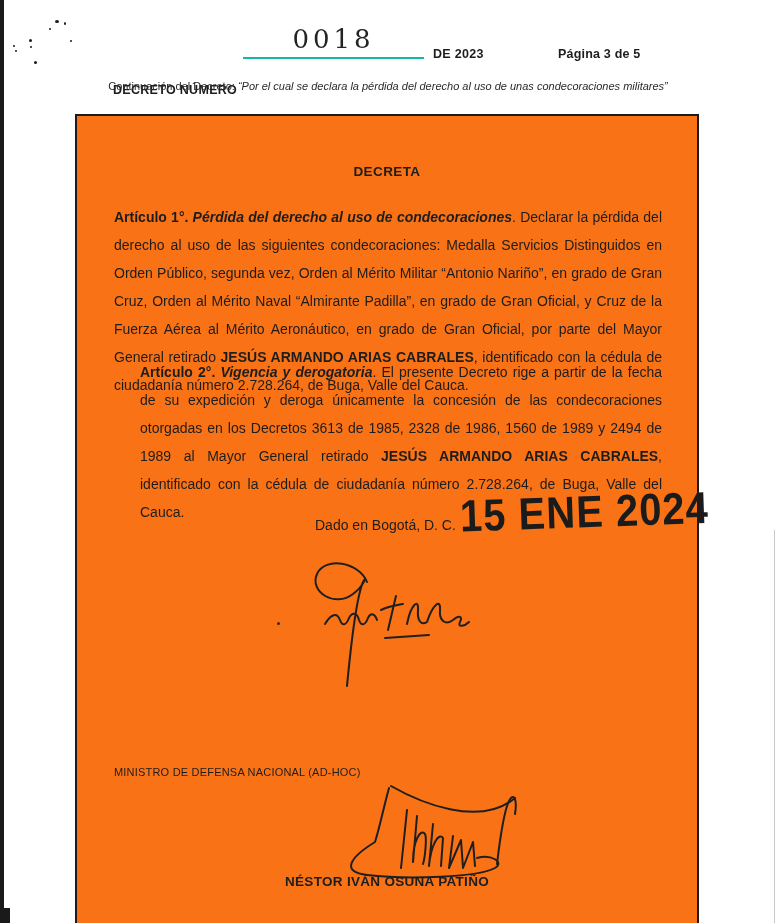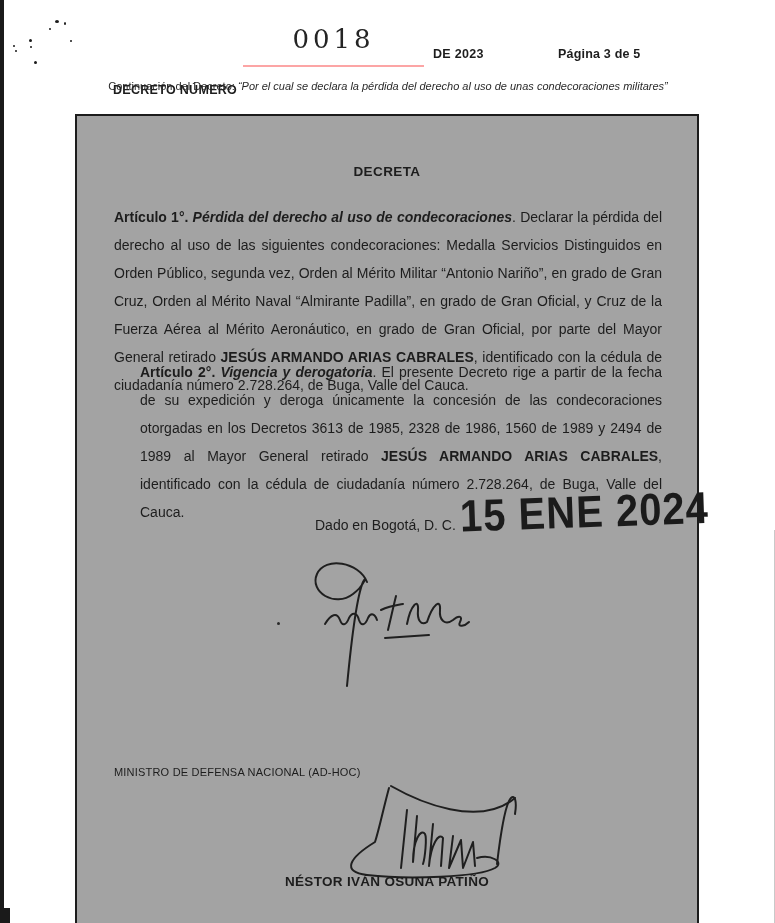--- a/index.html
+++ b/index.html
@@ -7,31 +7,31 @@
     position:relative;width:775px;height:923px;background:#ffffff;
     font-family:"Liberation Sans",sans-serif;color:#1d1d1d;overflow:hidden;
   }
   .edge-strip-left{position:absolute;left:0;top:0;width:4px;height:923px;background:#1a1a1a;}
   .edge-nub{position:absolute;left:0;top:908px;width:10px;height:15px;background:#1a1a1a;}
   .edge-strip-right{position:absolute;right:0;top:530px;width:1px;height:393px;background:#c9c9c9;}
   .speck{position:absolute;background:#1a1a1a;border-radius:50%;}
 
   
   .hdr-label{position:absolute;left:113px;top:47px;font-size:12.5px;font-weight:bold;letter-spacing:.3px;margin-top:36px;}
-  .hdr-number-cell{position:absolute;left:243px;top:24px;width:181px;text-align:center;border-bottom:2px solid #fca5a5;padding-bottom:11px;}
+  .hdr-number-cell{position:absolute;left:243px;top:24px;width:181px;text-align:center;border-bottom:2px solid #14b8a6;padding-bottom:3px;}
   .hdr-number{font-family:"DejaVu Serif",serif;font-size:26px;letter-spacing:4px;color:#242424;}
   .hdr-year{position:absolute;left:433px;top:47px;font-size:12.5px;font-weight:bold;letter-spacing:.3px;}
   .hdr-page{position:absolute;left:558px;top:47px;font-size:12.5px;font-weight:bold;letter-spacing:.2px;}
   .continuation{position:absolute;left:87px;top:80px;width:602px;text-align:center;font-size:11px;line-height:12px;color:#2a2a2a;}
   .continuation .quote{font-style:italic;}
 
   
   .frame{
     position:absolute;left:75px;top:114px;width:624px;height:809px;
-    border:2px solid #1c1c1c;border-bottom:none;box-sizing:border-box;background:#a3a3a3;
+    border:2px solid #1c1c1c;border-bottom:none;box-sizing:border-box;background:#f97316;
   }
   .decreta{position:absolute;left:0;top:48px;width:100%;text-align:center;font-size:13.5px;font-weight:bold;letter-spacing:.4px;}
   .para{position:absolute;left:37px;right:35px;font-size:14px;line-height:28px;text-align:justify;}
   .para-1{top:87px;}
   .para-2{top:242px;margin-left:26px;}
   .closing{position:absolute;left:0;top:369px;width:100%;text-align:center;font-size:13px;font-weight:bold;letter-spacing:.3px;}
   .issued{position:absolute;left:238px;top:401px;font-size:14px;}
   .stamp{
     position:absolute;left:383px;top:378px;font-size:40px;font-weight:800;color:#1b1b1b;
     letter-spacing:1px;transform:rotate(-2deg) scaleY(1.12);transform-origin:left center;white-space:nowrap;

